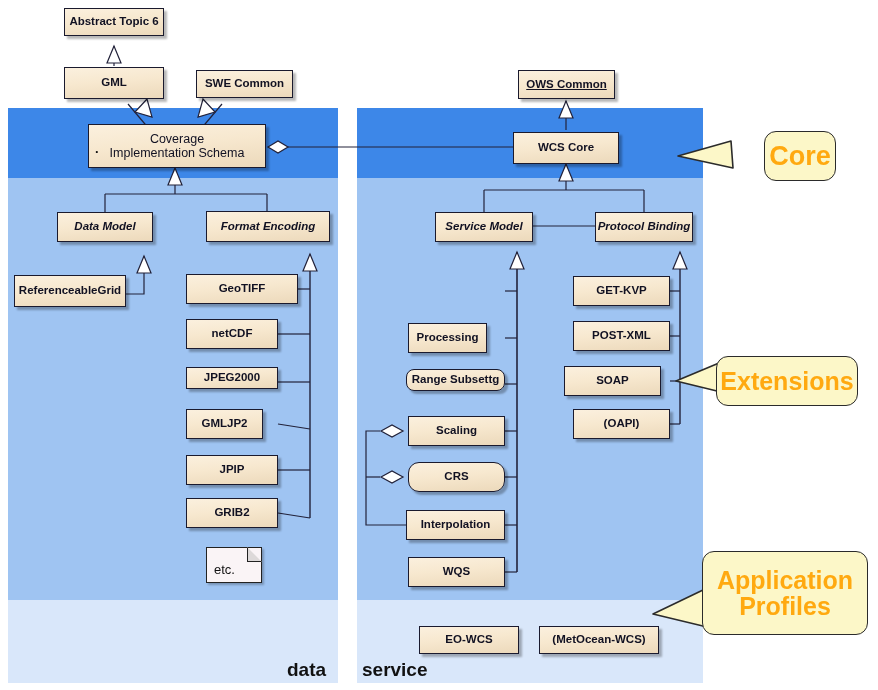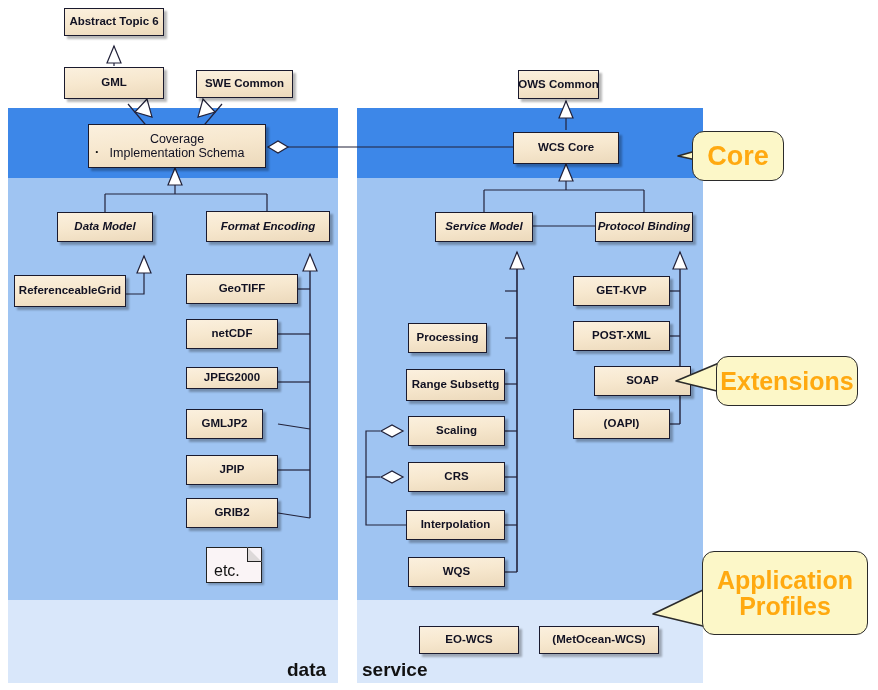--- a/index.html
+++ b/index.html
@@ -35,21 +35,21 @@
   .box.overflow{overflow:visible;}
 
   
   .dotmark{position:absolute;left:6px;bottom:10px;font-size:13px;font-weight:bold;color:#111;}
 
   
   .note{
     position:absolute;box-sizing:border-box;
     background:#faf4f6;border:1px solid #222;
     box-shadow:2px 2px 2px rgba(0,0,0,0.25);
-    font-size:16px;color:#111;
+    font-size:13px;color:#111;
     padding:14px 15px 0 7px;
     z-index:6;
   }
   .note .fold{
     position:absolute;right:-1px;top:-1px;width:14px;height:14px;
     background:#ddd9d9;
     border-left:1px solid #222;border-bottom:1px solid #222;
     clip-path:polygon(0 0,100% 100%,0 100%);
   }
 
@@ -185,21 +185,21 @@
   <div class="box" style="left:196px;top:70px;width:97px;height:28px;">
     <span>SWE Common</span>
   </div>
 
   <div class="box two-line" style="left:88px;top:124px;width:178px;height:44px;">
     <span class="dotmark">.</span>
     <span style="white-space:pre-line;">Coverage
 Implementation Schema</span>
   </div>
 
-  <div class="box" style="left:518px;top:70px;width:81px;height:29px;">
+  <div class="box" style="left:518px;top:70px;width:97px;height:29px;text-decoration:underline;">
     <span>OWS Common</span>
   </div>
 
   <div class="box" style="left:513px;top:132px;width:106px;height:32px;">
     <span>WCS Core</span>
   </div>
 
   <div class="box italic" style="left:57px;top:212px;width:96px;height:30px;">
     <span>Data Model</span>
   </div>
@@ -240,43 +240,43 @@
   </div>
 
   <div class="note" style="left:206px;top:547px;width:56px;height:36px;">
     <span class="fold"></span>
     <span>etc.</span>
   </div>
 
   <div class="box" style="left:408px;top:323px;width:79px;height:30px;">
     <span>Processing</span>
   </div>
-  <div class="box" style="left:406px;top:369px;width:99px;height:32px;">
+  <div class="box" style="left:406px;top:369px;width:99px;height:22px;border-radius:8px;">
     <span>Range Subsettg</span>
   </div>
   <div class="box" style="left:408px;top:416px;width:97px;height:30px;">
     <span>Scaling</span>
   </div>
-  <div class="box" style="left:408px;top:462px;width:97px;height:30px;">
+  <div class="box" style="left:408px;top:462px;width:97px;height:30px;border-radius:11px;">
     <span>CRS</span>
   </div>
   <div class="box" style="left:406px;top:510px;width:99px;height:30px;">
     <span>Interpolation</span>
   </div>
   <div class="box" style="left:408px;top:557px;width:97px;height:30px;">
     <span>WQS</span>
   </div>
 
   <div class="box" style="left:573px;top:276px;width:97px;height:30px;">
     <span>GET-KVP</span>
   </div>
   <div class="box" style="left:573px;top:321px;width:97px;height:30px;">
     <span>POST-XML</span>
   </div>
-  <div class="box" style="left:594px;top:366px;width:97px;height:30px;">
+  <div class="box" style="left:564px;top:366px;width:97px;height:30px;">
     <span>SOAP</span>
   </div>
   <div class="box" style="left:573px;top:409px;width:97px;height:30px;">
     <span>(OAPI)</span>
   </div>
 
   <div class="box" style="left:419px;top:626px;width:100px;height:28px;">
     <span>EO-WCS</span>
   </div>
   <div class="box" style="left:539px;top:626px;width:120px;height:28px;">
@@ -294,21 +294,21 @@
     <g stroke="#2b2b2b" stroke-width="1.6" stroke-linejoin="round">
 
       <polygon points="678,156 731,141 733,168" fill="#fcf7c8"></polygon>
 
       <polygon points="676,381 719,363 721,392" fill="#fcf7c8"></polygon>
 
       <polygon points="653,614 703,590 707,627" fill="#fcf7c8"></polygon>
     </g>
   </svg>
 
-  <div class="callout" style="left:692px;top:131px;width:92px;height:50px;font-size:27px;">
+  <div class="callout" style="left:764px;top:131px;width:72px;height:50px;font-size:27px;">
     <span>Core</span>
   </div>
 
   <div class="callout" style="left:716px;top:356px;width:142px;height:50px;font-size:25px;">
     <span>Extensions</span>
   </div>
 
   <div class="callout" style="left:702px;top:551px;width:166px;height:84px;font-size:25px;">
     <span style="white-space:pre-line;">Application
 Profiles</span>

